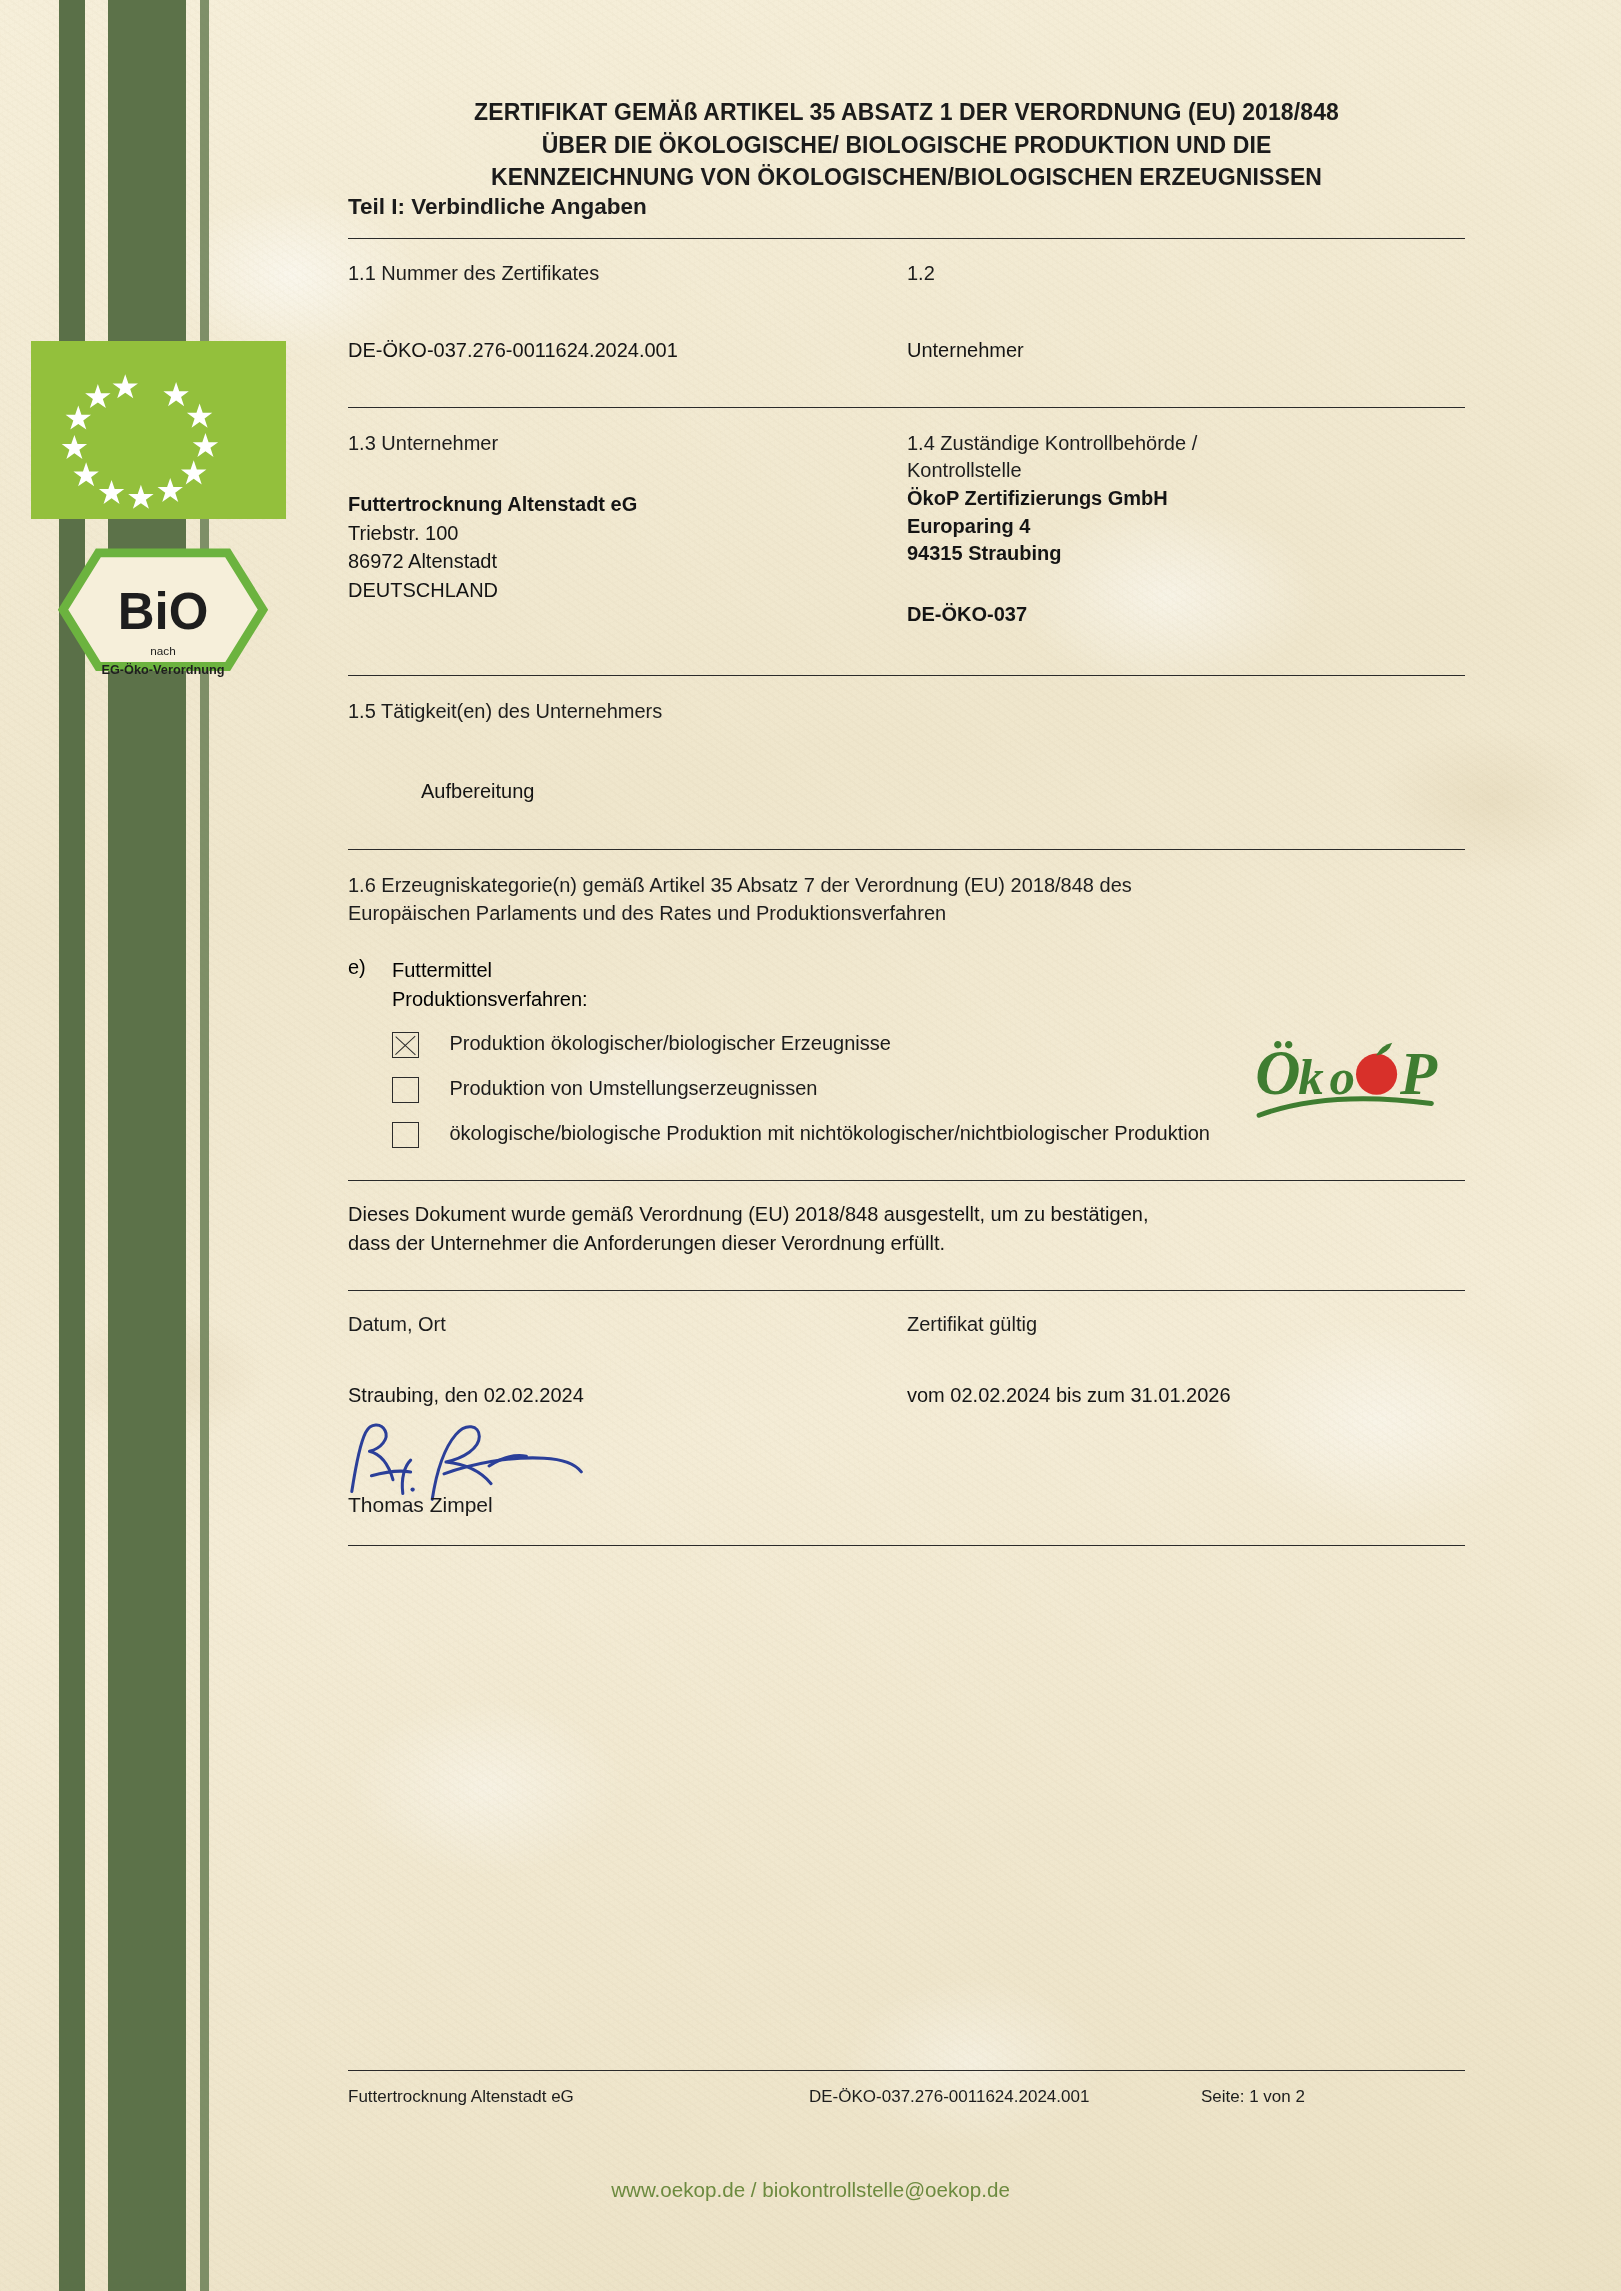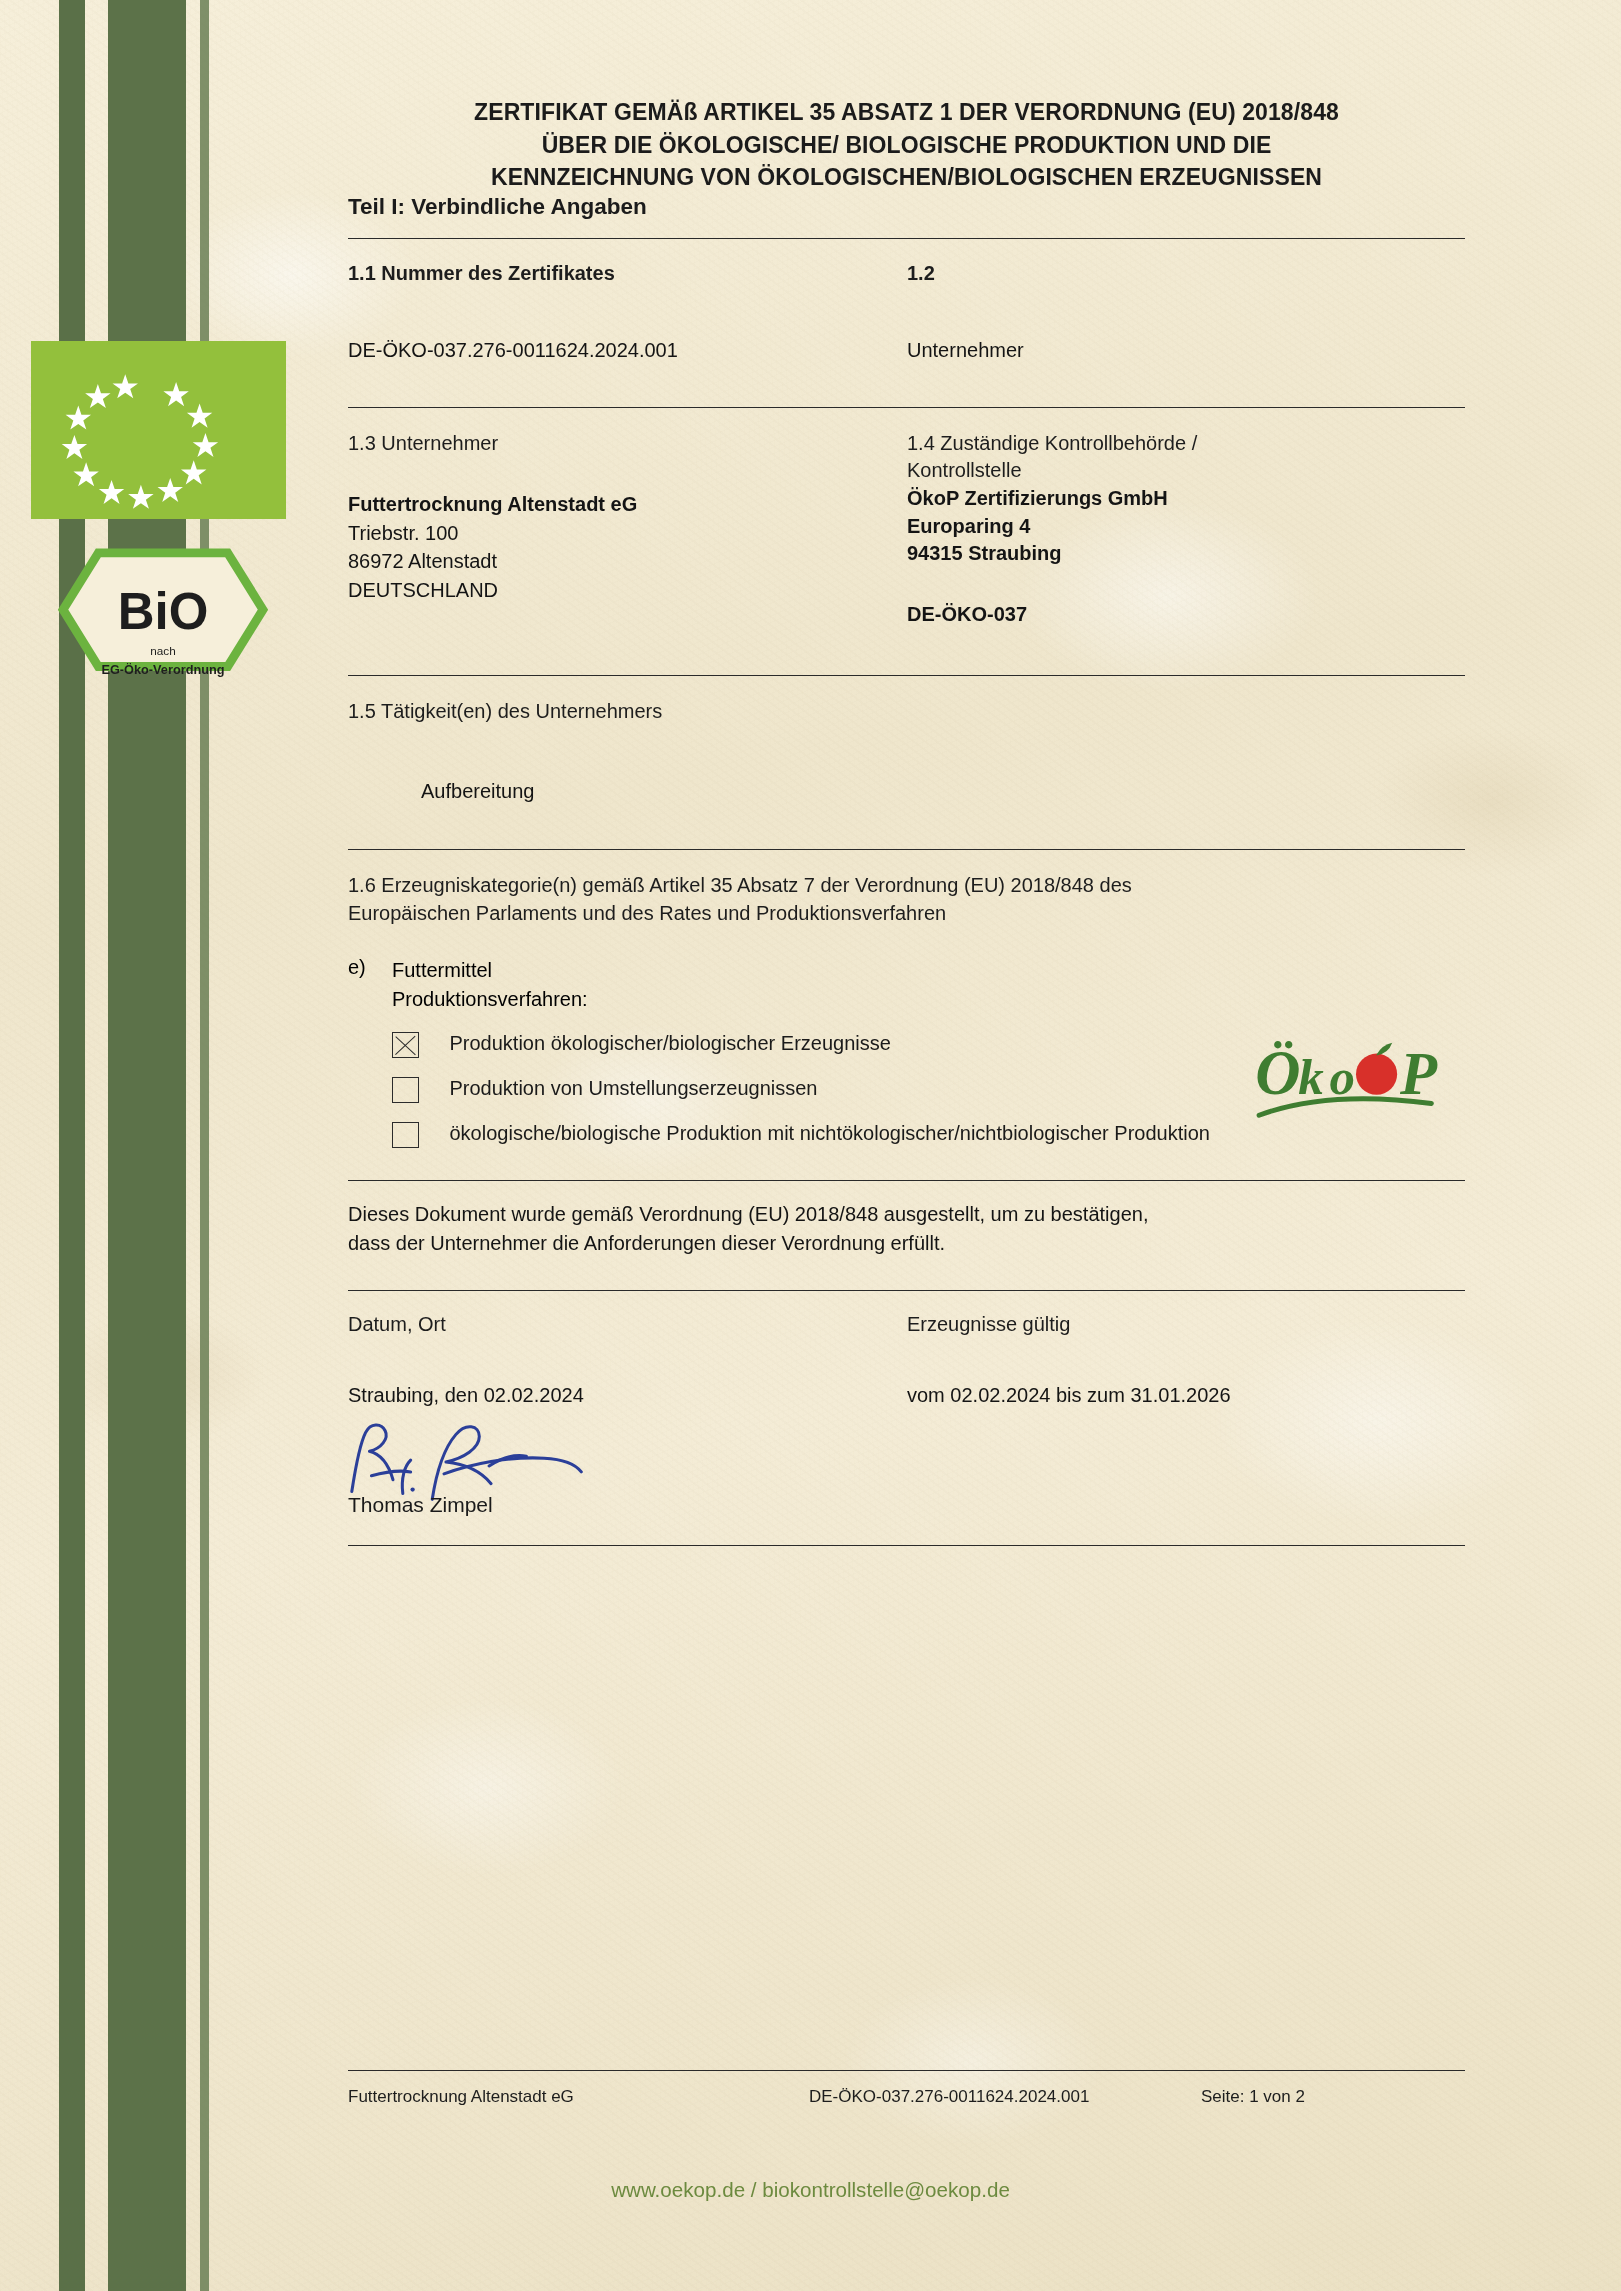--- a/index.html
+++ b/index.html
@@ -116,21 +116,21 @@
     color: #1d1d1d;
     line-height: 1.38;
   }
   .val {
     font-size: 20px;
     color: #141414;
     line-height: 1.38;
   }
   .b { font-weight: bold; }
 
-  .sec-11 { padding-top: 21.6px; padding-bottom: 9.8px; font-weight: bold; }
+  .sec-11 { padding-top: 21.6px; padding-bottom: 9.8px; }
   .sec-11-val { padding-top: 39px; padding-bottom: 25.5px; }
 
   .sec-13 { padding-top: 21.6px; }
   .addr { margin-top: 33px; }
   .addr div { line-height: 1.42; }
   .sec-13-wrap { padding-bottom: 29px; }
 
   .oekop-logo {
     position: absolute;
     right: 5.9px;
@@ -384,21 +384,21 @@
     </div>
 
     <hr class="rule">
 
     <div class="row sec-date">
       <div class="col-l">
         <div class="lbl">Datum, Ort</div>
         <div class="v val">Straubing, den 02.02.2024</div>
       </div>
       <div class="col-r">
-        <div class="lbl">Erzeugnisse gültig</div>
+        <div class="lbl">Zertifikat gültig</div>
         <div class="v val">vom 02.02.2024 bis zum 31.01.2026</div>
       </div>
     </div>
 
     <div class="sign-wrap">
       <div class="signature">
         <svg viewBox="0 0 260 105" xmlns="http://www.w3.org/2000/svg" aria-hidden="true">
           <g fill="none" stroke="#2b3f99" stroke-width="3.1" stroke-linecap="round" stroke-linejoin="round">
             <path d="M10 78 C14 52 18 30 24 18 C29 8 40 8 44 16 C48 24 40 34 28 37 C40 40 48 52 52 66"></path>
             <path d="M30 62 C44 58 58 56 70 58"></path>

